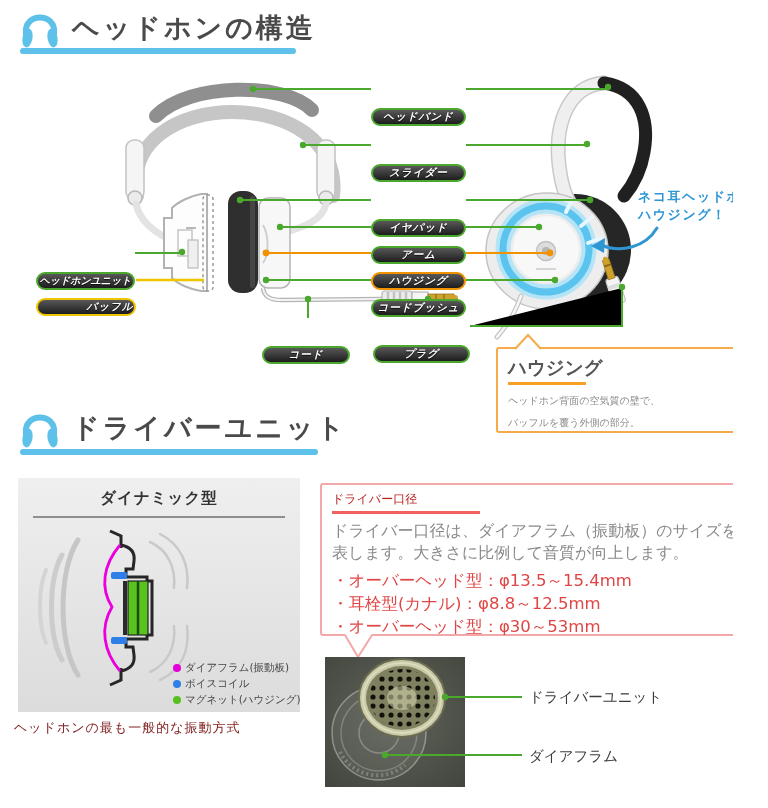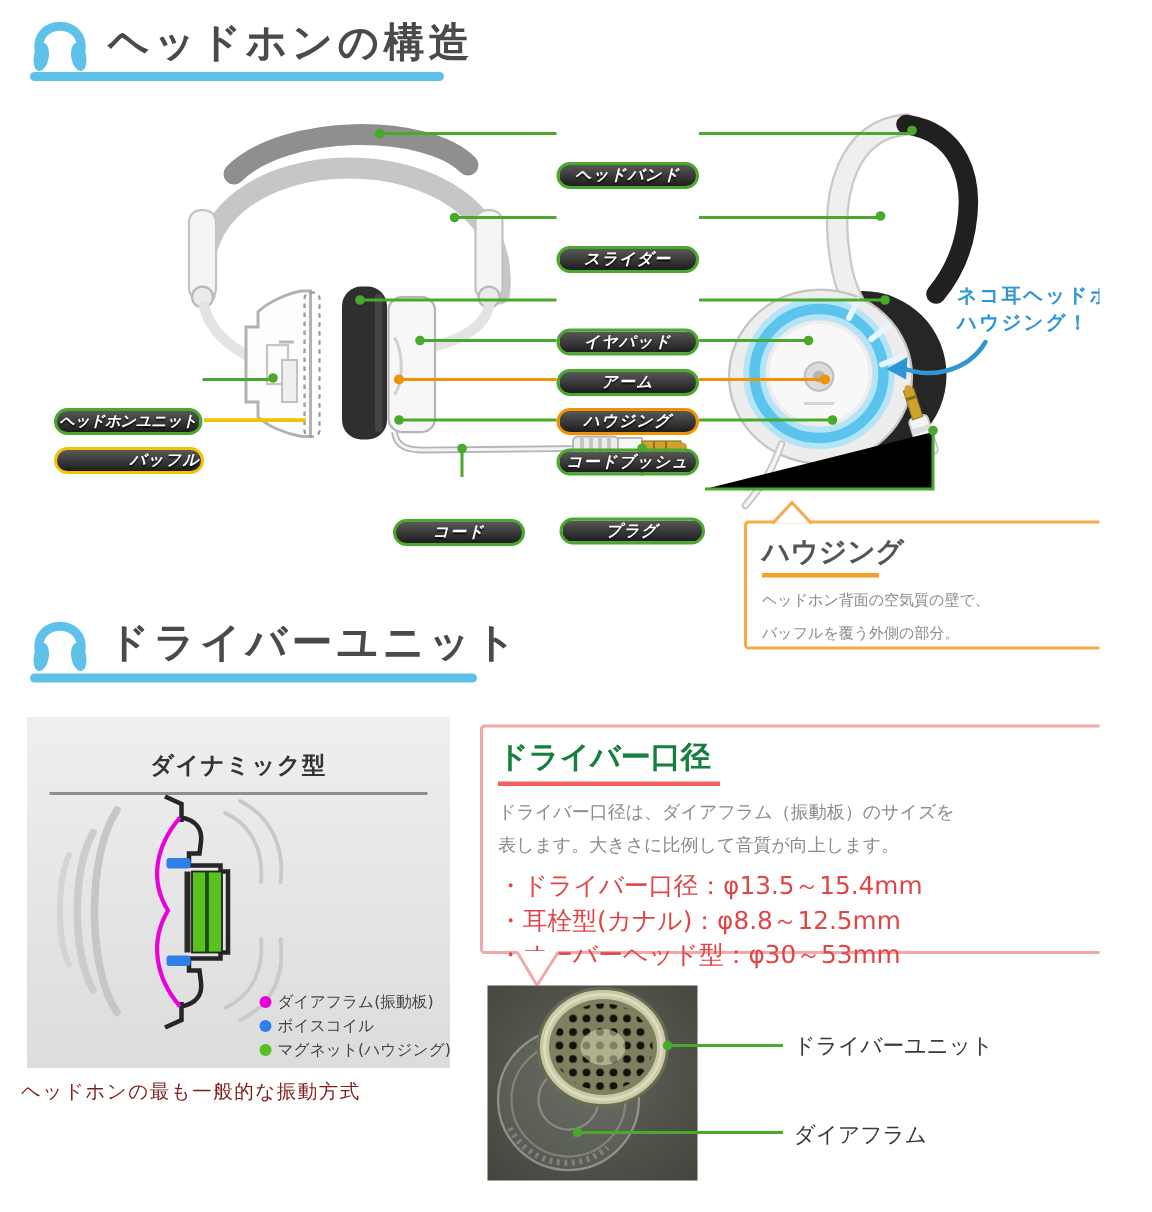--- a/index.html
+++ b/index.html
@@ -28,29 +28,29 @@
   .note-line{position:absolute;color:#2e96d3;font-weight:bold;font-size:13px;letter-spacing:1.5px;z-index:6;white-space:nowrap;}
 
   
   .callout{position:absolute;box-sizing:border-box;background:#fff;border:2px solid #f6aa4a;border-radius:3px;}
   .callout .c-title{font-size:18.5px;font-weight:bold;color:#555;margin:6px 0 0 10px;}
   .callout .c-underline{width:78px;height:3px;background:#f6a125;margin:2px 0 5px 10px;}
   .callout .c-body{font-size:10px;line-height:22px;color:#8a8a8a;margin:0 10px;white-space:nowrap;}
 
   
   .redbox{position:absolute;box-sizing:border-box;background:#fff;border:2px solid #f2a8a8;border-radius:3px;}
-  .redbox .r-title{font-size:20px;font-weight:bold;color:#15803d;margin:6px 0 0 10px;}
+  .redbox .r-title{font-size:12px;font-weight:normal;color:#b91c1c;margin:6px 0 0 10px;}
   .redbox .r-underline{width:148px;height:3px;background:#f26060;margin:3px 0 6px 10px;}
-  .redbox .r-body{font-size:12px;line-height:22px;color:#8a8a8a;margin:0 10px;white-space:nowrap;}
+  .redbox .r-body{font-size:16px;line-height:22px;color:#8a8a8a;margin:0 10px;white-space:nowrap;}
   .redbox .r-items{margin:5px 10px 0;}
   .redbox .r-item{font-size:16.5px;line-height:23px;color:#e04444;white-space:nowrap;}
 
   
   .panel{position:absolute;box-sizing:border-box;background:linear-gradient(180deg,#efefef,#dcdcdc);}
-  .panel .p-title{text-align:center;font-size:15.5px;font-weight:bold;color:#333;letter-spacing:1px;padding-top:22px;}
+  .panel .p-title{text-align:center;font-size:15.5px;font-weight:bold;color:#333;letter-spacing:1px;padding-top:10px;}
   .panel .p-underline{width:252px;height:2px;background:#8f8f8f;margin:7px auto 0;}
   .legend{position:absolute;z-index:6;}
   .legend-row{display:flex;align-items:center;height:16px;}
   .legend-dot{width:8px;height:8px;border-radius:50%;margin-right:4px;flex:0 0 auto;}
   .legend-label{font-size:10.5px;color:#444;white-space:nowrap;}
   .dot-magenta{background:#e600d9;}
   .dot-blue{background:#2f7fe8;}
   .dot-green{background:#55c020;}
 
   .caption{position:absolute;font-size:13px;color:#7f1d1d;letter-spacing:1px;z-index:6;white-space:nowrap;}
@@ -121,21 +121,21 @@
     </div>
   </div>
   <div class="caption" style="left:14px;top:719px;">ヘッドホンの最も一般的な振動方式</div>
 
   <div class="redbox z-box" style="left:320px;top:483px;width:446px;height:153px;">
     <div class="r-title">ドライバー口径</div>
     <div class="r-underline"></div>
     <div class="r-body">ドライバー口径は、ダイアフラム（振動板）のサイズを</div>
     <div class="r-body">表します。大きさに比例して音質が向上します。</div>
     <div class="r-items">
-      <div class="r-item">・ドライバー口径：φ13.5～15.4mm</div>
+      <div class="r-item">・オーバーヘッド型：φ13.5～15.4mm</div>
       <div class="r-item">・耳栓型(カナル)：φ8.8～12.5mm</div>
       <div class="r-item">・オーバーヘッド型：φ30～53mm</div>
     </div>
   </div>
 
   <div class="photo-label" style="left:529px;top:688px;">ドライバーユニット</div>
   <div class="photo-label" style="left:529px;top:747px;">ダイアフラム</div>
 
   <svg class="overlay" width="768" height="808" viewBox="0 0 768 808">
     <defs>

